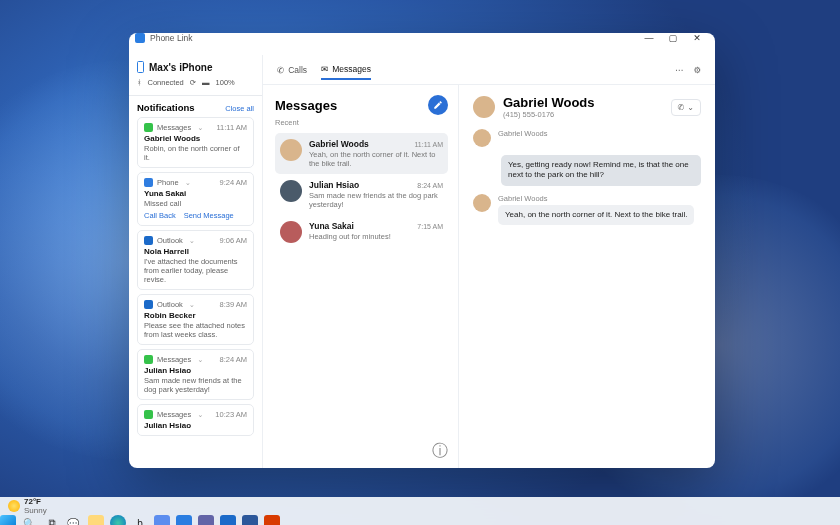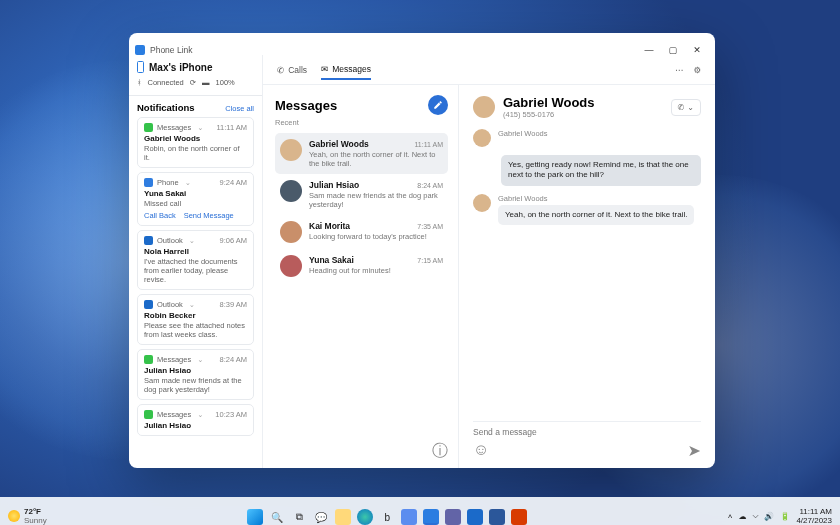--- a/index.html
+++ b/index.html
@@ -12,35 +12,35 @@
   .wallpaper::before, .wallpaper::after {
     content: ""; position: absolute; border-radius: 50%;
     background: radial-gradient(circle, rgba(255,255,255,0.25), rgba(120,180,255,0.1) 60%, transparent 70%);
   }
   .wallpaper::before { width: 420px; height: 400px; left: -80px; top: 60px; }
   .wallpaper::after { width: 360px; height: 340px; right: -60px; bottom: 10px; }
 
   .taskbar {
     position: absolute; bottom: 0; left: 0; right: 0; height: 28px;
     background: rgba(245,248,252,0.92); backdrop-filter: blur(6px);
-    display: flex; align-items: flex-end; z-index: 2;
-    font-size: 8px; color: #222;
+    display: flex; align-items: flex-start; z-index: 2;
+    font-size: 8px; color: #222; flex-direction: column;
   }
   .tb-left { display:flex; align-items:center; gap:4px; padding-left:8px; }
   .tb-left .sun { width:12px;height:12px;border-radius:50%;background:radial-gradient(circle,#ffe066,#ffb300);}
   .tb-center { flex:1; display:flex; justify-content:center; gap:6px; }
   .tb-ico { width:16px;height:16px;border-radius:3px;display:flex;align-items:center;justify-content:center;font-size:10px;}
   .tb-right { display:flex; align-items:center; gap:6px; padding-right:8px; }
 
   .window {
     position:absolute; left:129px; top:33px; width:586px; height:435px;
     background:#fff; border-radius:8px; box-shadow:0 20px 60px rgba(0,0,0,0.35);
     display:flex; flex-direction:column; z-index:1; overflow:hidden;
   }
-  .titlebar { height:22px; display:flex; align-items:flex-end; padding:0 6px; font-size:8.5px; color:#555;}
+  .titlebar { height:22px; display:flex; align-items:flex-start; padding:0 6px; font-size:8.5px; color:#555;}
   .titlebar .appico{width:10px;height:10px;background:#2a7de1;border-radius:2px;margin-right:5px;}
   .titlebar .spacer{flex:1;}
   .wbtn{width:24px;text-align:center;font-size:9px;color:#333;cursor:pointer;}
 
   .body { flex:1; display:flex; min-height:0;justify-content:space-between;}
   .sidebar { width:134px; border-right:1px solid #eceff3; padding:6px 8px 8px 8px; display:flex;flex-direction:column;}
   .device { display:flex; align-items:center; gap:5px; font-size:10px; font-weight:600; color:#111;}
   .device .phoneico{width:7px;height:12px;border:1px solid #2a7de1;border-radius:1.5px;}
   .status-row{display:flex;align-items:center;gap:6px;font-size:7.5px;color:#555;margin:5px 0 6px 0;}
   .divider{height:1px;background:#e7eaee;margin:2px -8px 6px -8px;}
@@ -238,30 +238,20 @@
                 <div class="avatar" style="background:#4a5a6a"></div>
                 <div class="cbody">
                   <div class="crow">
                     <span class="cname">Julian Hsiao</span>
                     <span class="ctime">8:24 AM</span>
                   </div>
                   <div class="cprev">Sam made new friends at the dog park yesterday!</div>
                 </div>
               </div>
               <div class="citem">
-                <div class="avatar" style="background:#c98f6a"></div>
-                <div class="cbody">
-                  <div class="crow">
-                    <span class="cname">Kai Morita</span>
-                    <span class="ctime">7:35 AM</span>
-                  </div>
-                  <div class="cprev">Looking forward to today's practice!</div>
-                </div>
-              </div>
-              <div class="citem">
                 <div class="avatar" style="background:#b85c5c"></div>
                 <div class="cbody">
                   <div class="crow">
                     <span class="cname">Yuna Sakai</span>
                     <span class="ctime">7:15 AM</span>
                   </div>
                   <div class="cprev">Heading out for minutes!</div>
                 </div>
               </div>
             </div>
@@ -293,27 +283,20 @@
                 <div class="bubble out">Yes, getting ready now! Remind me, is that the one next to the park on the hill?</div>
               </div>
               <div class="mset">
                 <div class="avatar" style="background:#d9b58c"></div>
                 <div>
                   <div class="sender">Gabriel Woods</div>
                   <div class="bubble">Yeah, on the north corner of it. Next to the bike trail.</div>
                 </div>
               </div>
             </div>
-          <div class="composer">
-            <input placeholder="Send a message" style="">
-            <div class="row2">
-              <span>☺</span>
-              <span>➤</span>
-            </div>
-          </div>
         </div>
       </div>
     </div>
   </div>
 </div>
 
 <div class="taskbar">
   <div class="tb-left">
     <div class="sun"></div>
     <div>

